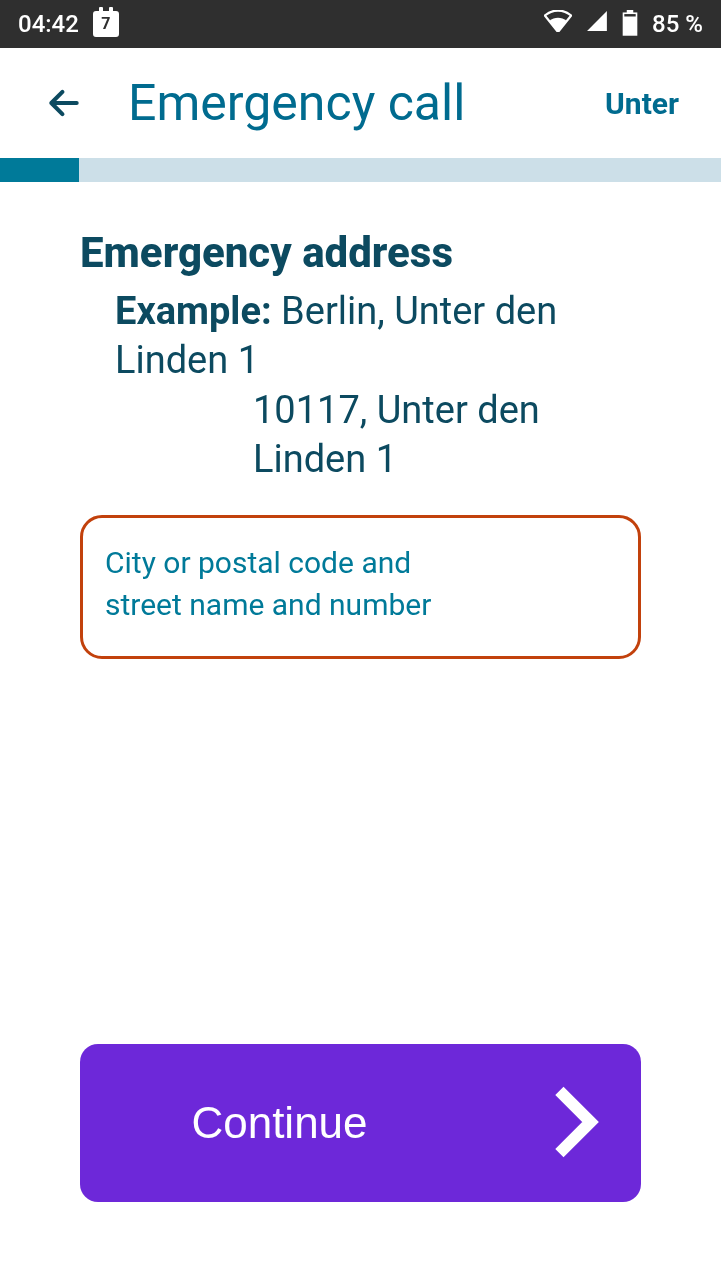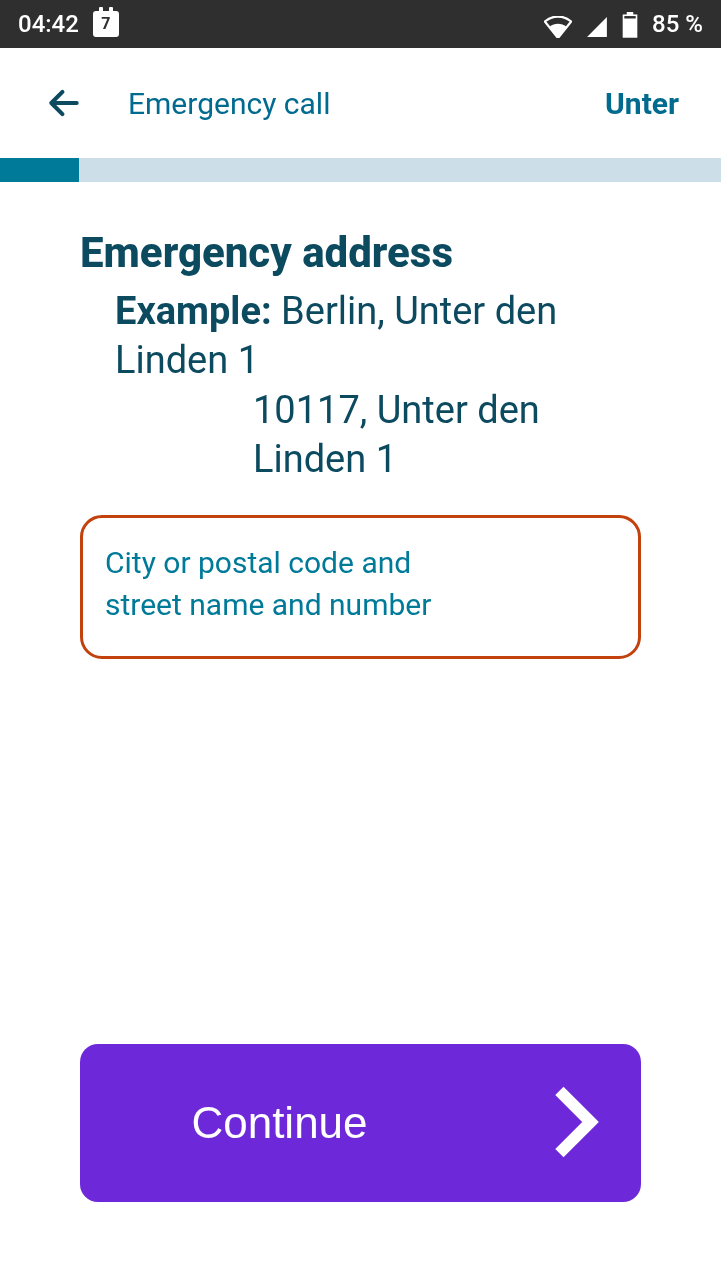--- a/index.html
+++ b/index.html
@@ -1,28 +1,28 @@
 <!DOCTYPE html>
 <html><head>
 <meta charset="utf-8">
 <style>
   * { box-sizing: border-box; margin: 0; padding: 0; }
   html, body { width: 721px; height: 1280px; font-family: -apple-system, Roboto, "Helvetica Neue", Arial, sans-serif; background: #fff; overflow: hidden; }
   
   .status-bar { height: 48px; background: #2f2f2f; color: #fff; display: flex; align-items: center; justify-content: space-between; padding: 0 18px; font-size: 24px; font-weight: 500; }
   .status-left { display: flex; align-items: center; gap: 14px; }
-  .status-right { display: flex; align-items: flex-end; gap: 14px; }
+  .status-right { display: flex; align-items: flex-start; gap: 14px; }
   .calendar-icon { width: 26px; height: 26px; border: 2.5px solid #fff; border-radius: 3px; display: flex; align-items: center; justify-content: center; font-size: 16px; font-weight: 700; color: #2f2f2f; background: #fff; position: relative; line-height: 1; }
   .calendar-icon::before { content:""; position:absolute; top:-6px; left:4px; width:4px; height:6px; background:#fff; border-radius:1px; }
   .calendar-icon::after  { content:""; position:absolute; top:-6px; right:4px; width:4px; height:6px; background:#fff; border-radius:1px; }
   .status-icon-svg { display:block; }
   
   .header { height: 110px; display: flex; align-items: center; padding: 0 18px 0 40px; }
   .back-btn { width: 48px; height: 48px; display:flex; align-items:center; justify-content:center; color:#0c4a60; cursor:pointer; margin-right: 40px;}
-  .title { flex: 1; text-align: left; font-size: 30px; font-weight: 400; color:#006b8f; }
+  .title { flex: 1; text-align: left; font-size: 50px; font-weight: 400; color:#006b8f; }
   .cancel { font-size: 30px; font-weight: 700; color:#006b8f; cursor:pointer; padding: 10px 24px 10px 10px;}
   
   .progress-track { height: 24px; background:#ccdfe8; width:100%; }
   .progress-fill  { height:100%; background:#007a99; width:11%; }
   
   .content { padding: 46px 80px 0 80px; }
   .heading { font-size: 42px; font-weight: 800; color:#0c4a60; margin-bottom: 10px; }
   .example-block { font-size: 38px; color:#0c4a60; line-height: 1.3; margin-left: 35px; }
   .example-label { font-weight:700; }
   .example-line2 { padding-left: 138px; }

